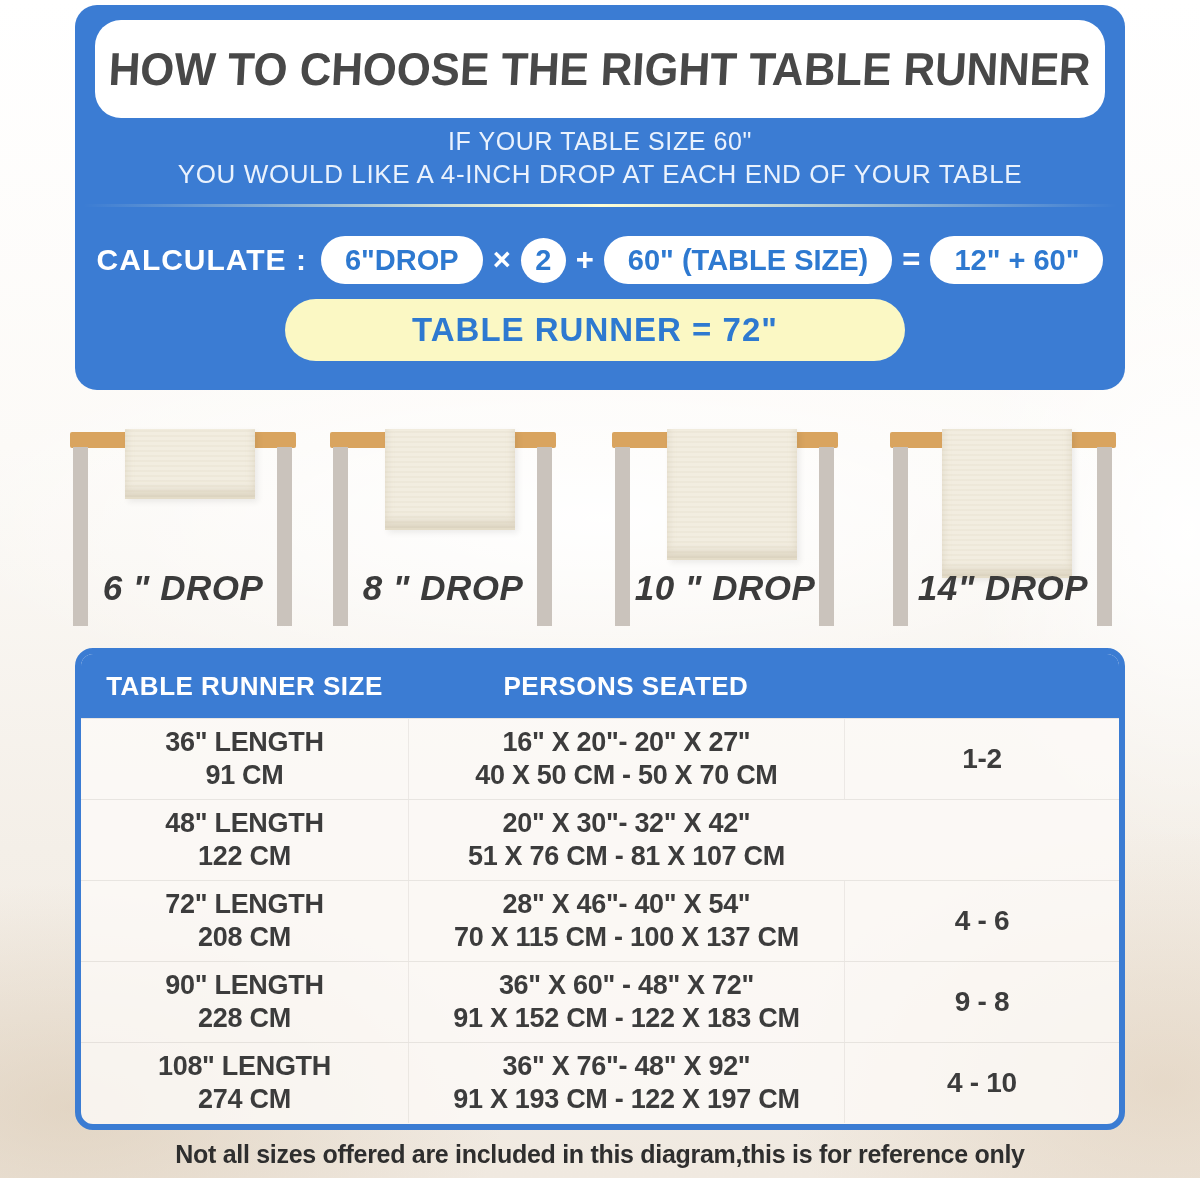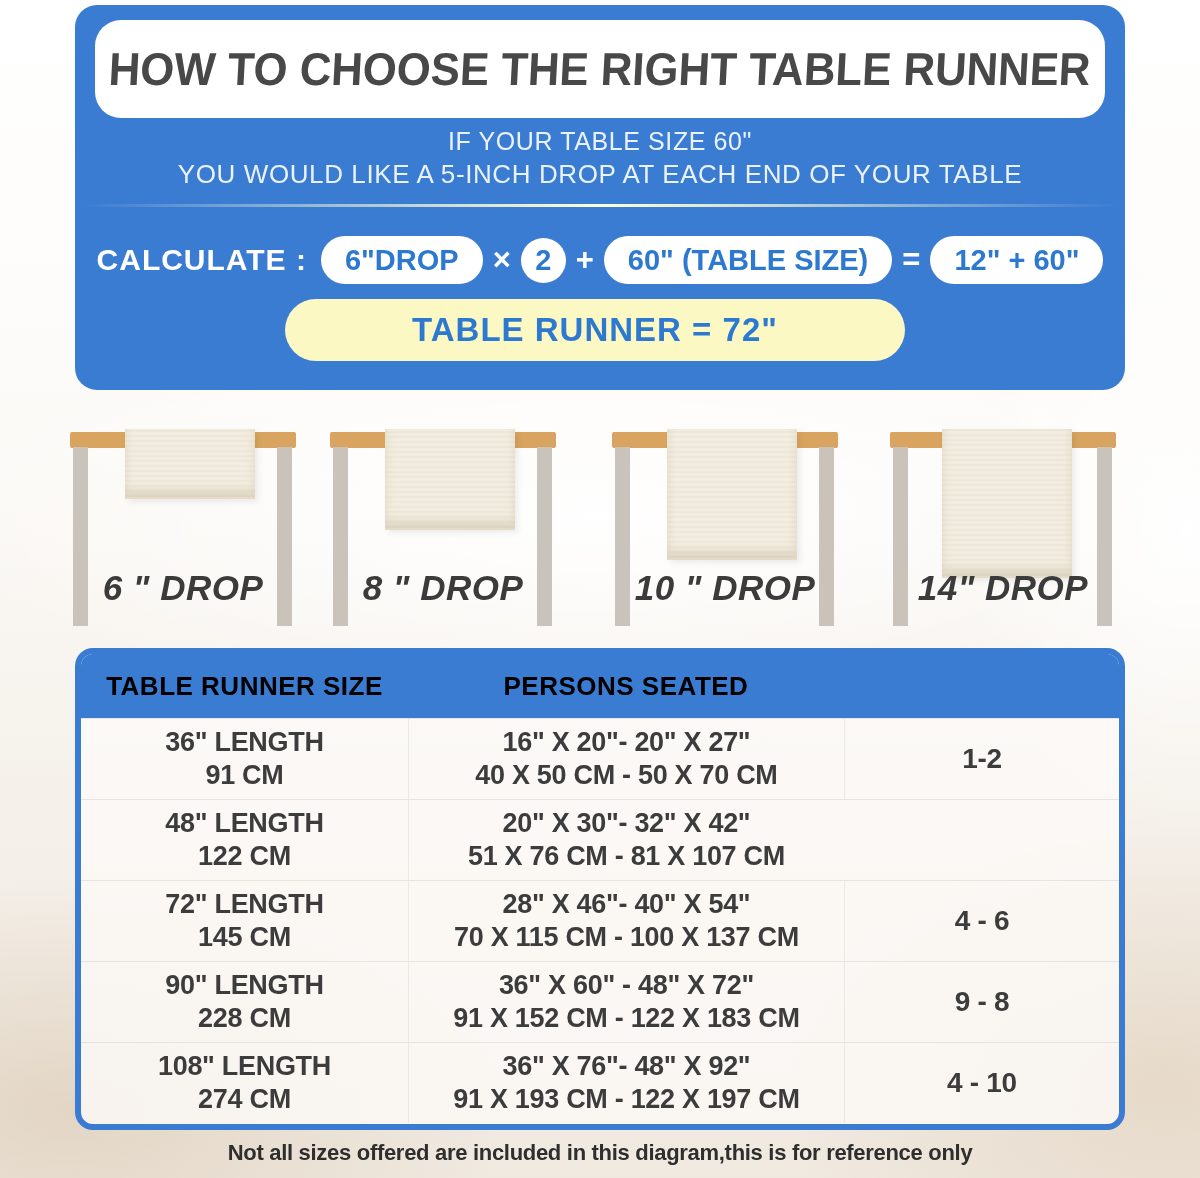--- a/index.html
+++ b/index.html
@@ -97,50 +97,50 @@
     position:absolute; left:75px; top:648px; width:1050px; height:482px;
     border:6px solid #3b7cd3; border-radius:18px;
     background:rgba(252,250,247,0.8); overflow:hidden;
   }
   .size-header {
     display:grid; grid-template-columns:31.5% 42% 26.5%;
     background:#3b7cd3; height:64px;
   }
   .size-header .hcell {
     display:flex; align-items:center; justify-content:center;
-    color:#000000; font-weight:800; font-size:26px; letter-spacing:0.5px;
+    color:#ffffff; font-weight:800; font-size:26px; letter-spacing:0.5px;
   }
   .size-row {
     display:grid; grid-template-columns:31.5% 42% 26.5%;
     height:81px; border-top:1px solid rgba(110,100,90,0.13);
   }
   .size-row:first-of-type { border-top:none; }
   .cell {
     display:flex; flex-direction:column; align-items:center; justify-content:center;
     text-align:center; color:#3c3c3c; font-weight:700; font-size:27px; line-height:1.22;
     letter-spacing:-0.3px;
   }
   .cell.mid, .cell.last { border-left:1px solid rgba(110,100,90,0.10); }
   .cell.last { font-size:28px; }
 
   
   .footer-note {
     position:absolute; top:1140px; left:0; width:100%; text-align:center;
-    font-weight:700; font-size:22px; color:#2e2e2e; letter-spacing:-0.3px;
+    font-weight:700; font-size:25px; color:#2e2e2e; letter-spacing:-0.3px;
   }
 </style>
 </head>
 <body>
 
 <div class="hero">
   <div class="title-box">
     <div class="title">HOW TO CHOOSE THE RIGHT TABLE RUNNER</div>
   </div>
   <div class="sub1">IF YOUR TABLE SIZE 60"</div>
-  <div class="sub2">YOU WOULD LIKE A 5-INCH DROP AT EACH END OF YOUR TABLE</div>
+  <div class="sub2">YOU WOULD LIKE A 4-INCH DROP AT EACH END OF YOUR TABLE</div>
   <div class="divider"></div>
   <div class="calc-row">
     <span class="calc-label">CALCULATE :</span>
     <span class="pill">6"DROP</span>
     <span class="op">×</span>
     <span class="circle2">2</span>
     <span class="op">+</span>
     <span class="pill">60"  (TABLE SIZE)</span>
     <span class="op">=</span>
     <span class="pill">12" + 60"</span>
@@ -204,21 +204,21 @@
     </div>
     <div class="cell mid">
       <span>20" X 30"- 32" X 42"</span>
       <span>51 X 76 CM - 81 X 107 CM</span>
     </div>
   </div>
 
   <div class="size-row">
     <div class="cell">
       <span>72" LENGTH</span>
-      <span>145 CM</span>
+      <span>208 CM</span>
     </div>
     <div class="cell mid">
       <span>28" X 46"- 40" X 54"</span>
       <span>70 X 115 CM - 100 X 137 CM</span>
     </div>
     <div class="cell last">4 - 6</div>
   </div>
 
   <div class="size-row">
     <div class="cell">

